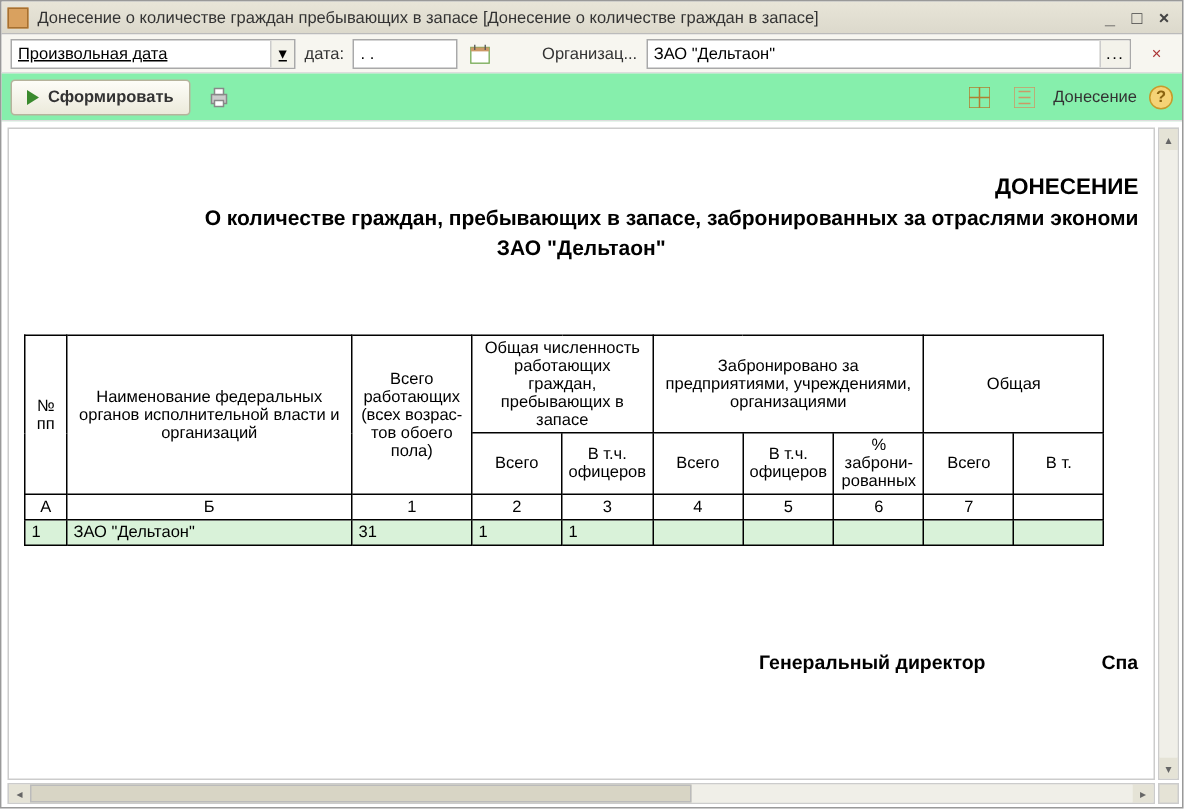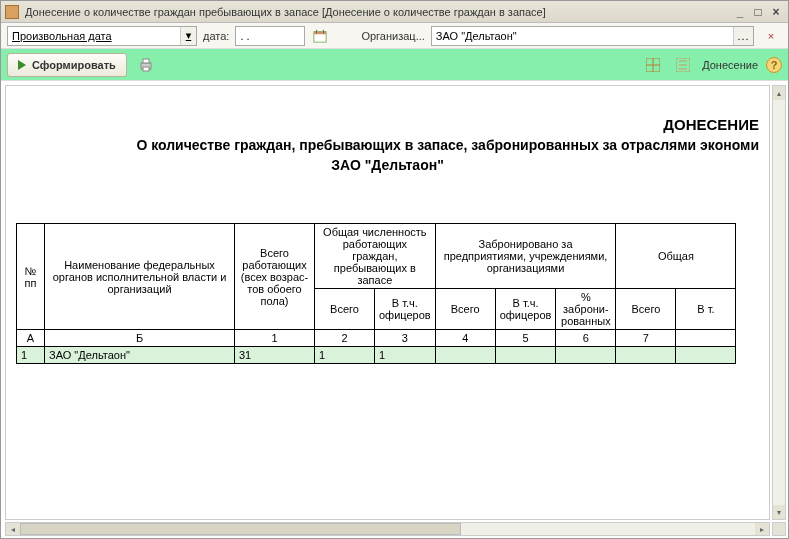--- a/index.html
+++ b/index.html
@@ -330,20 +330,25 @@
             <td>1</td>
             <td></td>
             <td></td>
             <td></td>
             <td></td>
             <td></td>
           </tr>
         </tbody>
       </table>
 
+      <div class="signature">
+        <span>Генеральный директор</span>
+        <span style="display:inline-block;width:70px;"></span>
+        <span>Спа</span>
+      </div>
     </div>
   </div>
 
   <div class="scrollbar-v">
     <div class="sb-btn">▴</div>
     <div class="sb-track"></div>
     <div class="sb-btn">▾</div>
   </div>
   <div class="scrollbar-h">
     <div class="sb-btn">◂</div>

